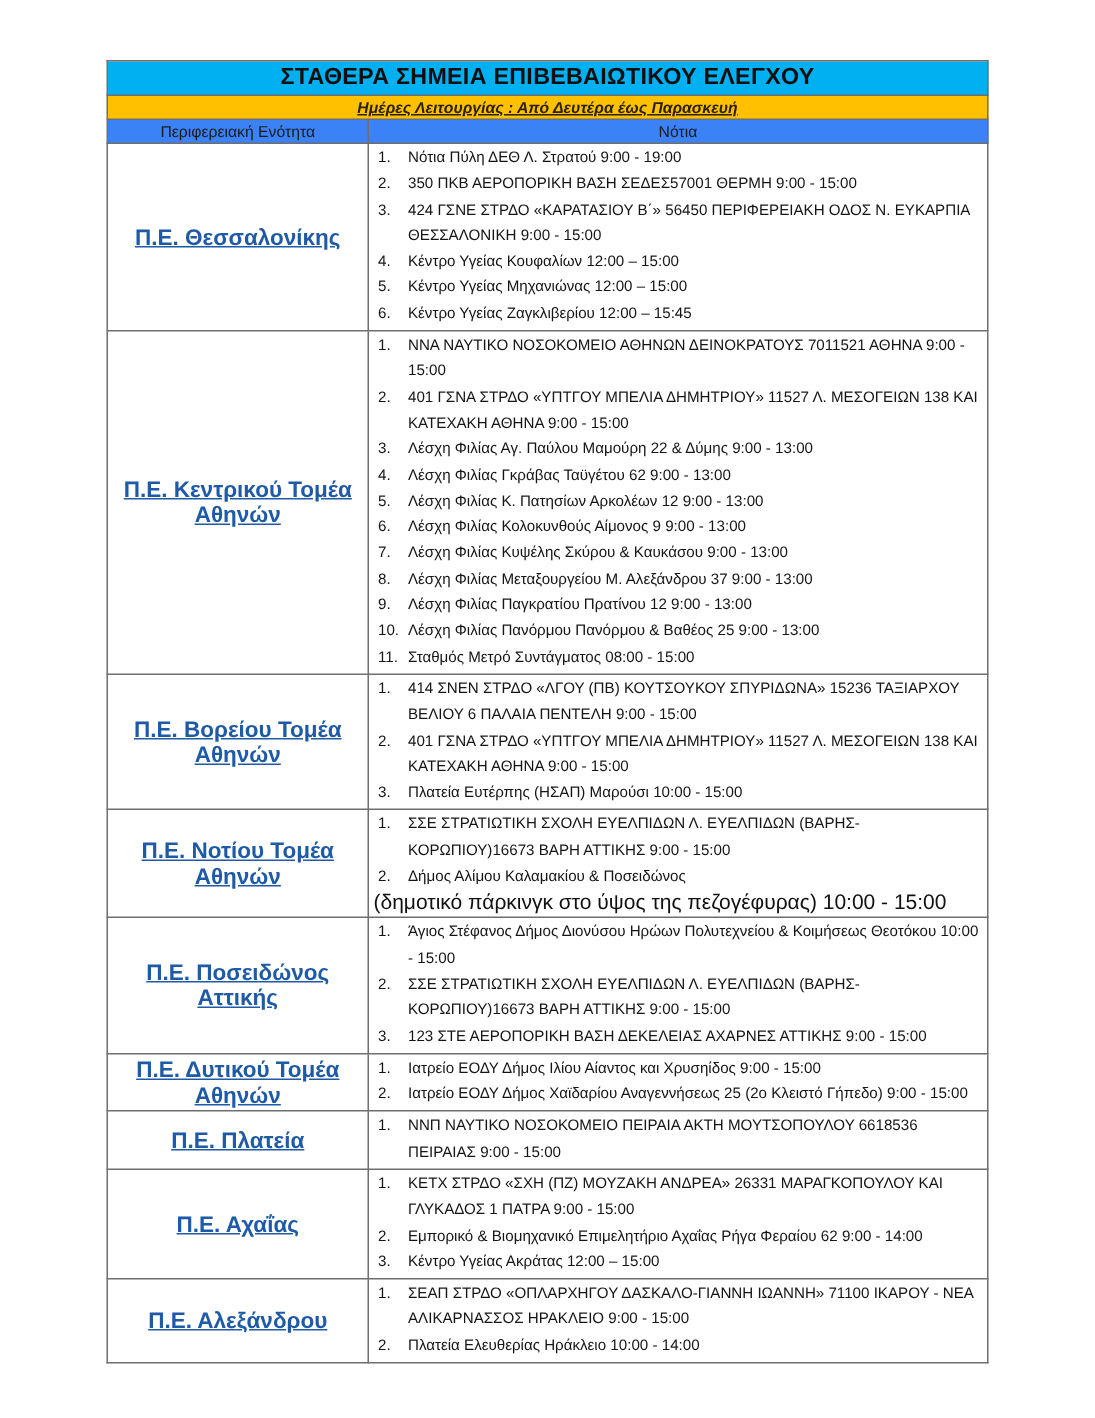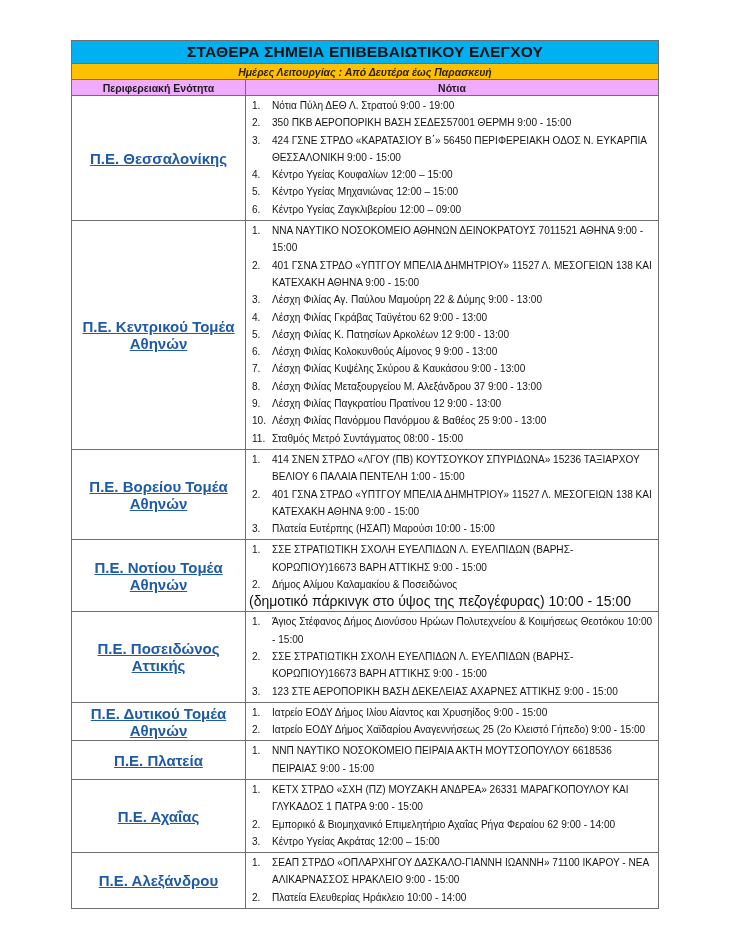--- a/index.html
+++ b/index.html
@@ -4,22 +4,22 @@
 <style>
   html, body { margin:0; padding:0; background:#ffffff; }
   body { width:730px; height:945px; position:relative; overflow:hidden;
          font-family:"Liberation Sans", "DejaVu Sans", sans-serif; color:#111; }
   .sheet { position:absolute; left:71px; top:40px; width:488px; }
   table { border-collapse:collapse; width:588px; table-layout:fixed; }
   td, th { border:1px solid #6f6f6f; padding:0; }
   .title-row td { background:#00b0f0; height:22px; text-align:center;
                   font-size:15.5px; font-weight:bold; color:#0f0f0f; letter-spacing:0.2px; }
   .sub-row td { background:#ffc000; height:15px; text-align:center;
-                font-size:10.5px; font-weight:bold; font-style:italic; color:#2a2100; }
-  .head-row th { background:#f0abfc; height:15px; font-size:10.5px; font-weight:bold; color:#1a1a1a; }
+                font-size:10.5px; font-weight:bold; font-style:italic; color:#2a2100; text-decoration:underline; }
+  .head-row th { background:#3b82f6; height:15px; font-size:10.5px; font-weight:normal; color:#1a1a1a; }
   .col-left { width:174px; }
   .region { text-align:center; vertical-align:middle; font-size:15px; font-weight:bold;
             color:#1f5aa6; text-decoration:underline; }
   .region a { color:#1f5aa6; }
   .points { vertical-align:top; padding:1px 4px 2px 6px; }
   ol { margin:0; padding:0; list-style:none; }
   li { position:relative; padding-left:20px; font-size:10.1px; line-height:17.3px; color:#151515; }
   li .num { position:absolute; left:0; top:0; }
   .note { font-size:14px; line-height:16px; margin-left:-3px; }
 </style>
@@ -45,21 +45,21 @@
       </tr>
     <tr>
           <td class="region"><a>Π.Ε. Θεσσαλονίκης</a></td>
           <td class="points">
             <ol>
               <li><span class="num">1.</span><span>Νότια Πύλη ΔΕΘ Λ. Στρατού 9:00 - 19:00</span></li>
               <li><span class="num">2.</span><span>350 ΠΚΒ ΑΕΡΟΠΟΡΙΚΗ ΒΑΣΗ ΣΕΔΕΣ57001 ΘΕΡΜΗ 9:00 - 15:00</span></li>
               <li><span class="num">3.</span><span>424 ΓΣΝΕ ΣΤΡΔΟ «ΚΑΡΑΤΑΣΙΟΥ Β΄» 56450 ΠΕΡΙΦΕΡΕΙΑΚΗ ΟΔΟΣ Ν. ΕΥΚΑΡΠΙΑ ΘΕΣΣΑΛΟΝΙΚΗ 9:00 - 15:00</span></li>
               <li><span class="num">4.</span><span>Κέντρο Υγείας Κουφαλίων 12:00 – 15:00</span></li>
               <li><span class="num">5.</span><span>Κέντρο Υγείας Μηχανιώνας 12:00 – 15:00</span></li>
-              <li><span class="num">6.</span><span>Κέντρο Υγείας Ζαγκλιβερίου 12:00 – 09:00</span></li>
+              <li><span class="num">6.</span><span>Κέντρο Υγείας Ζαγκλιβερίου 12:00 – 15:45</span></li>
             </ol>
           </td>
         </tr>
         <tr>
           <td class="region"><a>Π.Ε. Κεντρικού Τομέα Αθηνών</a></td>
           <td class="points">
             <ol>
               <li><span class="num">1.</span><span>ΝΝΑ ΝΑΥΤΙΚΟ ΝΟΣΟΚΟΜΕΙΟ ΑΘΗΝΩΝ ΔΕΙΝΟΚΡΑΤΟΥΣ 7011521 ΑΘΗΝΑ 9:00 - 15:00</span></li>
               <li><span class="num">2.</span><span>401 ΓΣΝΑ ΣΤΡΔΟ «ΥΠΤΓΟΥ ΜΠΕΛΙΑ ΔΗΜΗΤΡΙΟΥ» 11527 Λ. ΜΕΣΟΓΕΙΩΝ 138 ΚΑΙ ΚΑΤΕΧΑΚΗ ΑΘΗΝΑ 9:00 - 15:00</span></li>
               <li><span class="num">3.</span><span>Λέσχη Φιλίας Αγ. Παύλου Μαμούρη 22 &amp; Δύμης 9:00 - 13:00</span></li>
@@ -71,21 +71,21 @@
               <li><span class="num">9.</span><span>Λέσχη Φιλίας Παγκρατίου Πρατίνου 12 9:00 - 13:00</span></li>
               <li><span class="num">10.</span><span>Λέσχη Φιλίας Πανόρμου Πανόρμου &amp; Βαθέος 25 9:00 - 13:00</span></li>
               <li><span class="num">11.</span><span>Σταθμός Μετρό Συντάγματος 08:00 - 15:00</span></li>
             </ol>
           </td>
         </tr>
         <tr>
           <td class="region"><a>Π.Ε. Βορείου Τομέα Αθηνών</a></td>
           <td class="points">
             <ol>
-              <li><span class="num">1.</span><span>414 ΣΝΕΝ ΣΤΡΔΟ «ΛΓΟΥ (ΠΒ) ΚΟΥΤΣΟΥΚΟΥ ΣΠΥΡΙΔΩΝΑ» 15236 ΤΑΞΙΑΡΧΟΥ ΒΕΛΙΟΥ 6 ΠΑΛΑΙΑ ΠΕΝΤΕΛΗ 1:00 - 15:00</span></li>
+              <li><span class="num">1.</span><span>414 ΣΝΕΝ ΣΤΡΔΟ «ΛΓΟΥ (ΠΒ) ΚΟΥΤΣΟΥΚΟΥ ΣΠΥΡΙΔΩΝΑ» 15236 ΤΑΞΙΑΡΧΟΥ ΒΕΛΙΟΥ 6 ΠΑΛΑΙΑ ΠΕΝΤΕΛΗ 9:00 - 15:00</span></li>
               <li><span class="num">2.</span><span>401 ΓΣΝΑ ΣΤΡΔΟ «ΥΠΤΓΟΥ ΜΠΕΛΙΑ ΔΗΜΗΤΡΙΟΥ» 11527 Λ. ΜΕΣΟΓΕΙΩΝ 138 ΚΑΙ ΚΑΤΕΧΑΚΗ ΑΘΗΝΑ 9:00 - 15:00</span></li>
               <li><span class="num">3.</span><span>Πλατεία Ευτέρπης (ΗΣΑΠ) Μαρούσι 10:00 - 15:00</span></li>
             </ol>
           </td>
         </tr>
         <tr>
           <td class="region"><a>Π.Ε. Νοτίου Τομέα Αθηνών</a></td>
           <td class="points">
             <ol>
               <li><span class="num">1.</span><span>ΣΣΕ ΣΤΡΑΤΙΩΤΙΚΗ ΣΧΟΛΗ ΕΥΕΛΠΙΔΩΝ Λ. ΕΥΕΛΠΙΔΩΝ (ΒΑΡΗΣ-ΚΟΡΩΠΙΟΥ)16673 ΒΑΡΗ ΑΤΤΙΚΗΣ 9:00 - 15:00</span></li>

